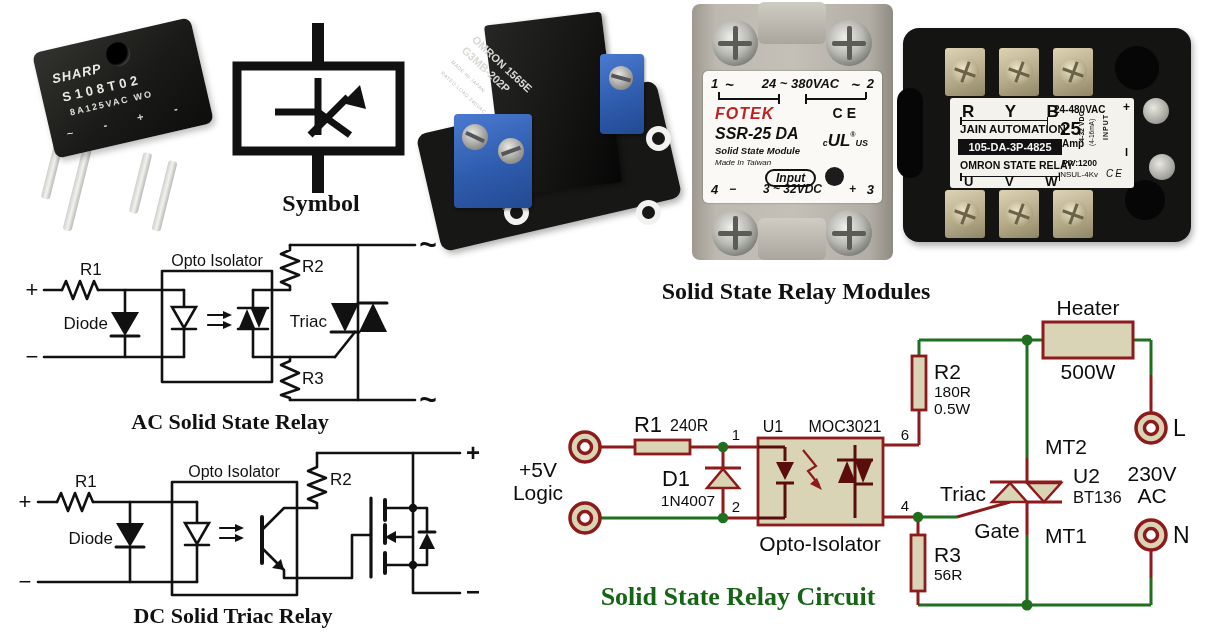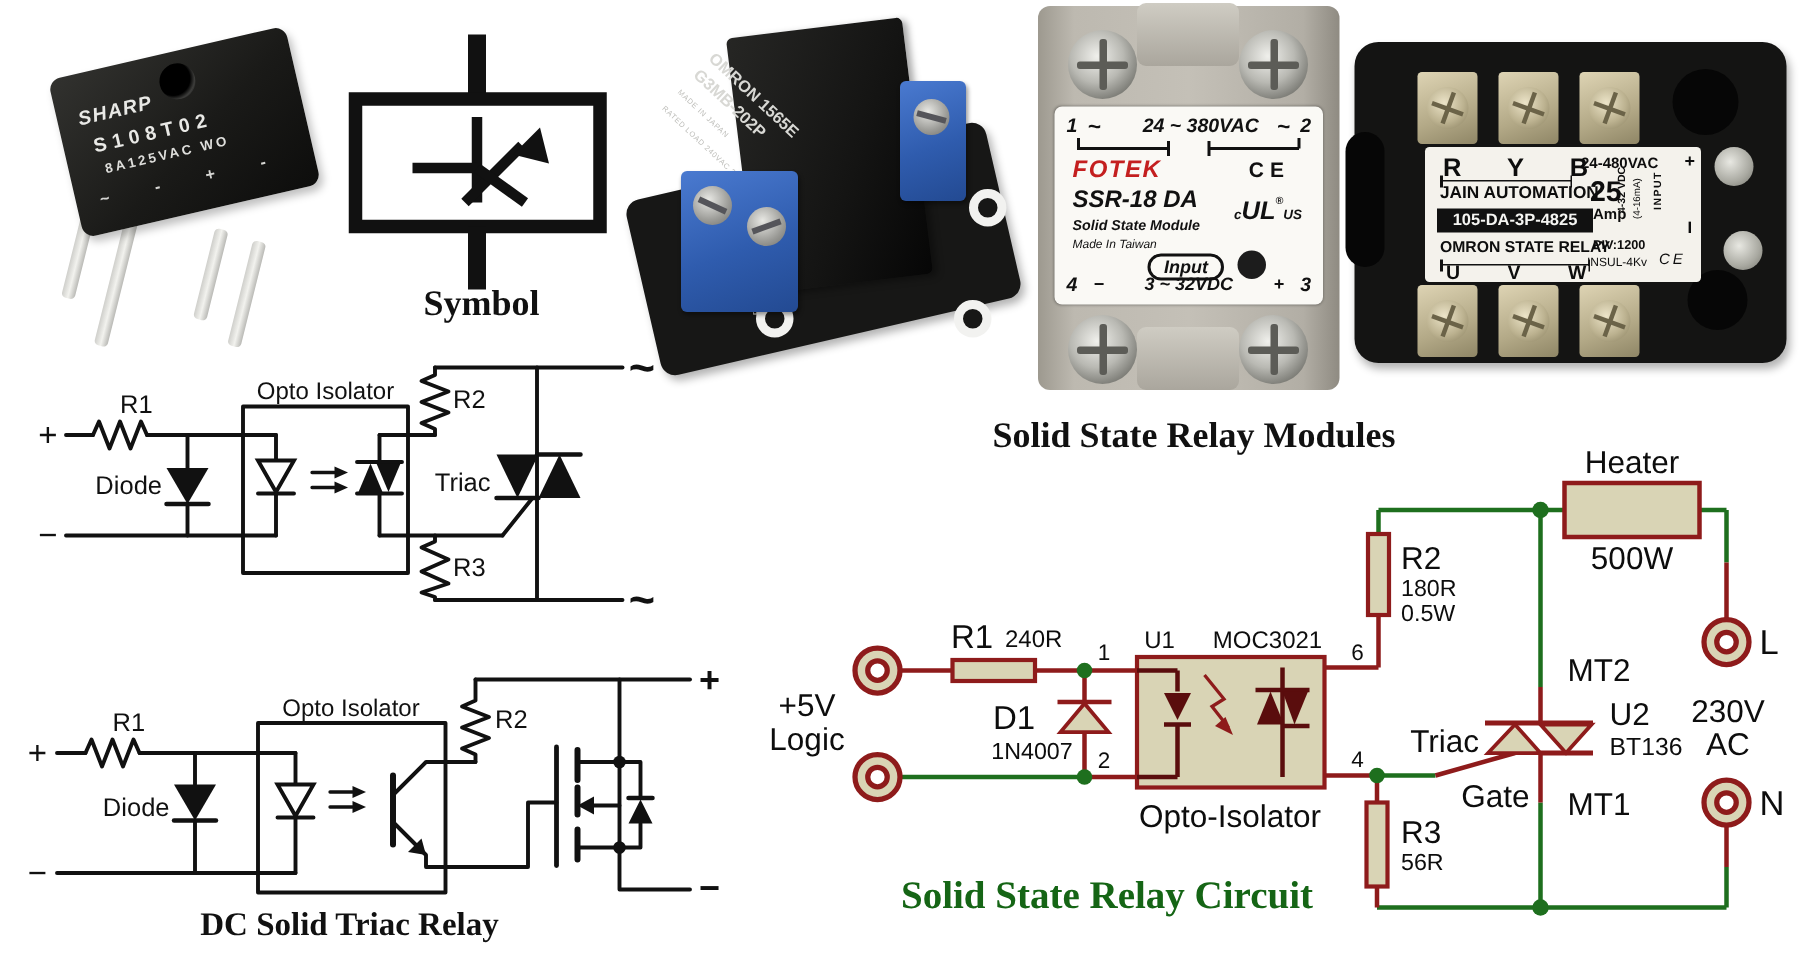--- a/index.html
+++ b/index.html
@@ -158,21 +158,21 @@
         <span style="position:absolute;left:22px;font-size:15px;">~</span>
         <span style="position:absolute;left:0;right:0;text-align:center;padding-left:16px;">24 ~ 380VAC</span>
         <span style="position:absolute;right:22px;font-size:15px;">~</span>
         <span style="position:absolute;right:8px;font-style:italic;">2</span>
       </div>
       <svg width="179" height="14" style="position:absolute;top:20px;left:0;">
         <path d="M16,1 V8 H76 M76,3 V13 M103,3 V13 M103,8 H163 M163,1 V8" stroke="#111" stroke-width="2" fill="none"></path>
       </svg>
       <div class="fo-brand">FOTEK</div>
       <div class="fo-ce">CE</div>
-      <div class="fo-model">SSR-18 DA</div>
+      <div class="fo-model">SSR-25 DA</div>
       <div class="fo-type">Solid State Module</div>
       <div class="fo-origin">Made In Taiwan</div>
       <div class="fo-ul">
         <span style="font-size:9px;">c</span><span style="font-size:17px;">UL</span><span style="font-size:7px;vertical-align:top;">®</span><span style="font-size:9px;">US</span>
       </div>
       <div class="fo-input">Input</div>
       <div class="fo-led"></div>
       <div class="fo-r7">
         <span style="position:absolute;left:8px;font-style:italic;font-size:13px;">4</span>
         <span style="position:absolute;left:26px;">−</span>
@@ -273,20 +273,21 @@
       <text x="98" y="92" text-anchor="end">Diode</text>
       <text x="22" y="127" font-size="22" text-anchor="middle">−</text>
       <text x="207" y="29" text-anchor="middle" font-size="16">Opto Isolator</text>
       <text x="292" y="35">R2</text>
       <text x="317" y="90" text-anchor="end">Triac</text>
       <text x="292" y="147">R3</text>
       <text x="418" y="18" font-size="30" font-weight="bold" text-anchor="middle">~</text>
       <text x="418" y="173" font-size="30" font-weight="bold" text-anchor="middle">~</text>
     </g>
   </svg>
+  <div class="abs serifcap" style="left:55px;top:409px;width:350px;font-size:22px;">AC Solid State Relay</div>
 
   <svg class="abs" style="left:10px;top:445px;" width="480" height="160" viewBox="0 0 480 160">
     <g stroke="#111" stroke-width="2.6" fill="none" stroke-linejoin="round" stroke-linecap="round">
       <path d="M28,57 H47 M83,57 H187"></path>
       <polyline points="47,57 51,48 58,66 65,48 72,66 79,48 83,57"></polyline>
       <path d="M120,57 V78 M120,102 V137"></path>
       <path d="M106,102 H134" stroke-width="3"></path>
       <path d="M28,137 H187"></path>
       <rect x="162" y="37" width="125" height="113"></rect>
       <path d="M187,57 V78 M175,100 H199 M187,100 V137"></path>

